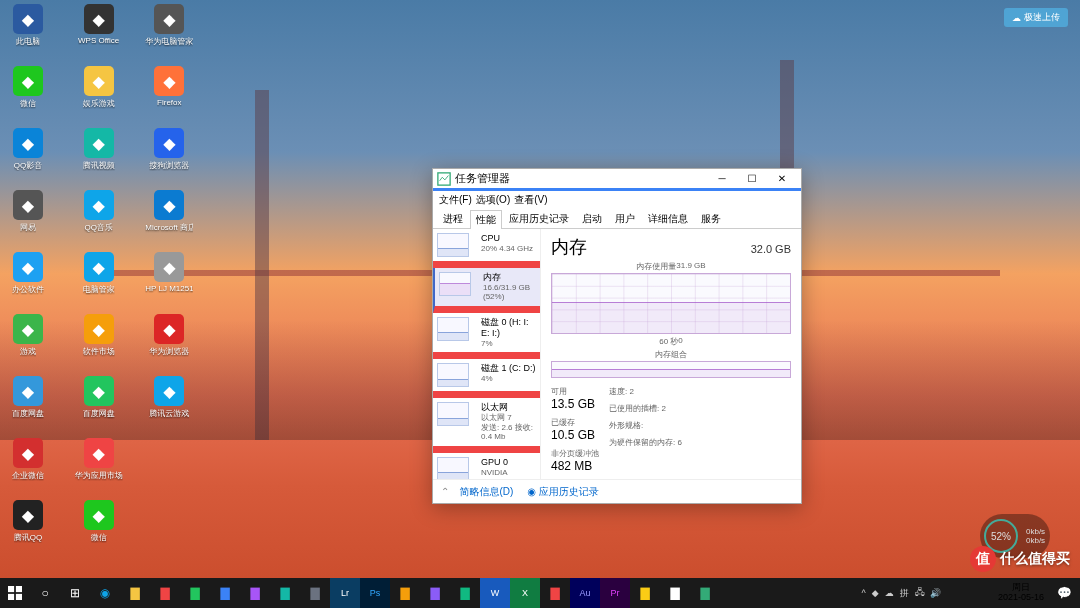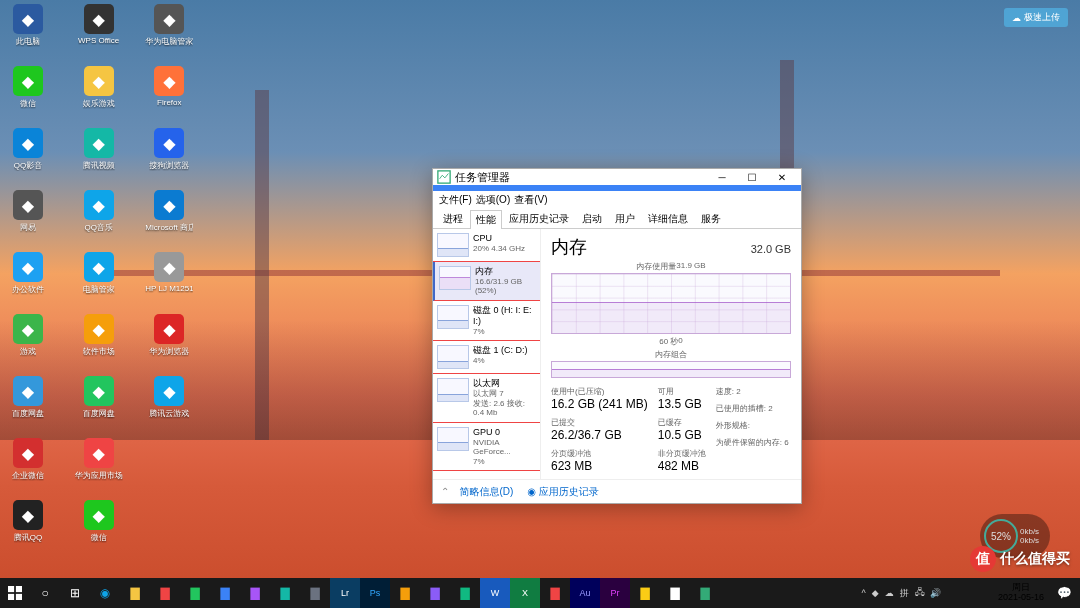--- a/index.html
+++ b/index.html
@@ -14,33 +14,33 @@
 .skyline { position: absolute; bottom: 130px; left: 0; width: 100%; height: 120px; background: linear-gradient(to top, rgba(50,30,30,0.35), transparent); }
 
 
 .desktop { position: absolute; top: 4px; left: 4px; display: flex; flex-direction: column; flex-wrap: wrap; gap: 6px 12px; height: 560px; width: 200px; }
 .dicon { width: 48px; height: 56px; display: flex; flex-direction: column; align-items: center; justify-content: flex-start; cursor: pointer; }
 .dicon .ico { width: 30px; height: 30px; border-radius: 5px; margin-bottom: 2px; display: flex; align-items: center; justify-content: center; font-size: 16px; color: #fff; }
 .dicon .lbl { font-size: 8px; color: #fff; text-align: center; text-shadow: 0 1px 2px rgba(0,0,0,0.8); white-space: nowrap; overflow: hidden; max-width: 48px; }
 
 
 .window { position: absolute; left: 432px; top: 168px; width: 370px; height: 336px; background: #fff; border: 1px solid #aaa; box-shadow: 0 4px 20px rgba(0,0,0,0.3); display: flex; flex-direction: column; font-size: 11px; }
-.titlebar { height: 22px; display: flex; align-items: center; padding: 0 4px; background: #fff; border-bottom: 6px solid #3b82f6; }
+.titlebar { height: 22px; display: flex; align-items: center; padding: 0 4px; background: #fff; border-bottom: 3px solid #3b82f6; }
 .titlebar .ticon { width: 14px; height: 14px; margin-right: 4px; }
 .titlebar .title { flex: 1; font-size: 11px; }
 .titlebar .wbtn { width: 30px; height: 20px; display: flex; align-items: center; justify-content: center; cursor: pointer; font-size: 10px; }
 .menubar { height: 18px; display: flex; align-items: center; gap: 4px; padding: 0 6px; font-size: 10px; }
 .menubar span { cursor: pointer; }
 .tabs { height: 20px; display: flex; align-items: flex-end; padding: 0 4px; border-bottom: 1px solid #ccc; font-size: 10px; gap: 1px; }
 .tab { padding: 2px 5px; border: 1px solid transparent; border-bottom: none; cursor: pointer; }
 .tab.active { background: #fff; border-color: #ccc; position: relative; top: 1px; }
 
 .body { flex: 1; display: flex; overflow: hidden; }
 .sidebar { width: 108px; border-right: 1px solid #eee; overflow-y: auto; }
-.perf-item { display: flex; padding: 4px; border-bottom: 1px solid #ef4444; cursor: pointer; gap: 4px; }
+.perf-item { display: flex; padding: 4px; border-bottom: 7px solid #ef4444; cursor: pointer; gap: 12px; }
 .perf-item.active { background: #e8e8f8; border-left: 2px solid #4068c8; }
 .perf-item .mini { width: 32px; height: 24px; border: 1px solid #b8c8e8; background: #f8f8ff; flex-shrink: 0; position: relative; }
 .perf-item .mini::after { content: ""; position: absolute; bottom: 0; left: 0; width: 100%; height: 30%; background: rgba(80,120,200,0.15); border-top: 1px solid rgba(80,120,200,0.6); }
 .perf-item.mem .mini::after { background: rgba(160,80,200,0.15); border-top-color: rgba(160,80,200,0.6); height: 52%; }
 .perf-item .info { font-size: 9px; line-height: 1.2; overflow: hidden; }
 .perf-item .info .name { color: #000; }
 .perf-item .info .sub { color: #666; font-size: 8px; }
 
 .main { flex: 1; padding: 6px 10px; display: flex; flex-direction: column; }
 .main .hrow { display: flex; justify-content: space-between; align-items: baseline; }
@@ -68,21 +68,21 @@
 .taskbar .tbtn { width: 30px; height: 30px; display: flex; align-items: center; justify-content: center; cursor: pointer; color: #fff; font-size: 12px; }
 .taskbar .spacer { flex: 1; }
 .taskbar .tray { display: flex; align-items: center; gap: 6px; padding: 0 6px; color: #ccc; font-size: 9px; }
 .taskbar .clock { text-align: center; line-height: 1.1; font-size: 9px; padding: 0 6px; cursor: pointer; margin-left: 44px; }
 
 
 .watermark { position: absolute; right: 10px; bottom: 36px; display: flex; align-items: center; gap: 4px; }
 .watermark .circle { width: 26px; height: 26px; border-radius: 50%; background: #e53935; color: #fff; display: flex; align-items: center; justify-content: center; font-size: 14px; font-weight: bold; }
 .watermark .txt { color: #fff; font-size: 14px; font-weight: bold; text-shadow: 0 1px 3px rgba(0,0,0,0.5); }
 
-.widget { position: absolute; right: 30px; bottom: 50px; width: 70px; height: 44px; background: rgba(0,0,0,0.35); border-radius: 22px; display: flex; align-items: center; padding: 4px; gap: 2px; color: #ddd; font-size: 8px; }
+.widget { position: absolute; right: 30px; bottom: 50px; width: 70px; height: 44px; background: rgba(0,0,0,0.35); border-radius: 22px; display: flex; align-items: center; padding: 4px; gap: 8px; color: #ddd; font-size: 8px; }
 .widget .ring { width: 34px; height: 34px; border-radius: 50%; border: 2px solid #4a9; display: flex; align-items: center; justify-content: center; font-size: 10px; }
 
 .topright { position: absolute; top: 8px; right: 12px; background: rgba(80,170,220,0.85); color: #fff; font-size: 9px; padding: 3px 8px; border-radius: 3px; cursor: pointer; display: flex; align-items: center; gap: 3px; }
 </style>
 </head>
 <body>
 
 <div class="bridge">
   <div class="tower t1"></div>
     <div class="tower t2"></div>
@@ -298,34 +298,20 @@
           <span>60 秒</span>
           <span>0</span>
         </div>
       <div class="chartlbl" style="">
           <span>内存组合</span>
         </div>
       <div class="chart2">
           <div class="fill"></div>
         </div>
       <div class="stats">
-        <div class="col">
-          <div class="grp">
-              <div class="lbl">使用中(已压缩)</div>
-              <div class="val">16.2 GB (241 MB)</div>
-            </div>
-          <div class="grp">
-              <div class="lbl">已提交</div>
-              <div class="val">26.2/36.7 GB</div>
-            </div>
-          <div class="grp">
-              <div class="lbl">分页缓冲池</div>
-              <div class="val">623 MB</div>
-            </div>
-        </div>
         <div class="col">
           <div class="grp">
               <div class="lbl">可用</div>
               <div class="val">13.5 GB</div>
             </div>
           <div class="grp">
               <div class="lbl">已缓存</div>
               <div class="val">10.5 GB</div>
             </div>
           <div class="grp">

